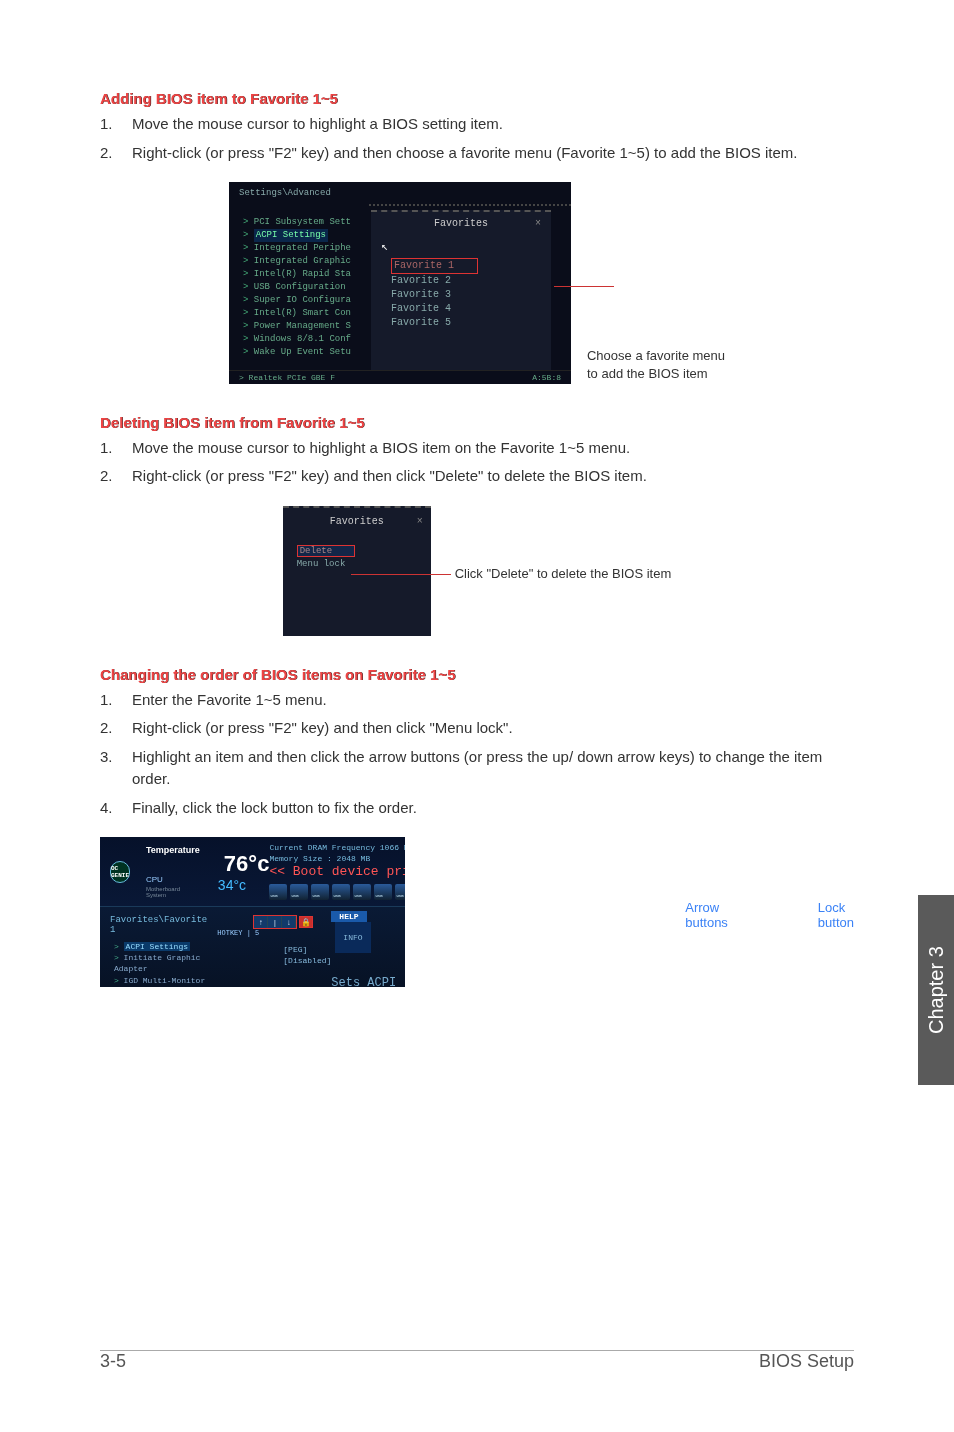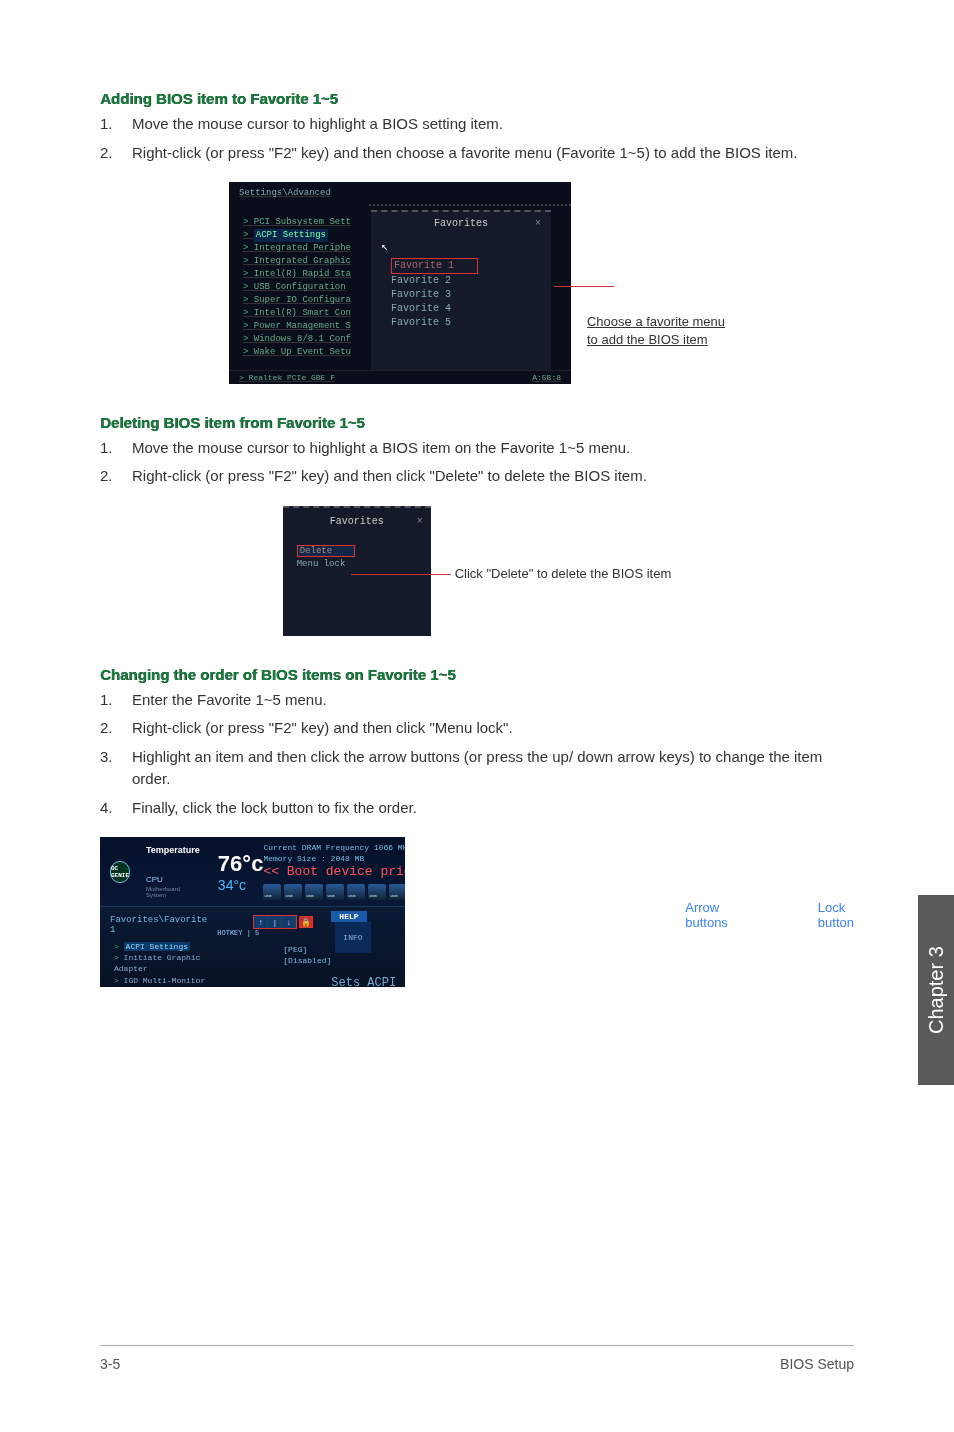--- a/index.html
+++ b/index.html
@@ -10,37 +10,37 @@
     width: 954px;
     height: 1432px;
     position: relative;
     background: #fff;
   }
   .content {
     padding: 90px 100px 0 100px;
   }
   .section-title {
     font-weight: bold;
-    color: #15803d;
+    color: #ef4444;
     margin-bottom: 6px;
     text-shadow: 0.5px 0 0 #222;
   }
   ol {
     list-style: none;
     margin-bottom: 18px;
   }
   ol li {
     display: flex;
     gap: 14px;
     margin-bottom: 6px;
     line-height: 1.5;
   }
   ol li .num { min-width: 18px; }
   .fig-wrap { display: flex; justify-content: center; margin: 10px 0 30px 0; }
-  .fig1 { position: relative; display: flex; align-items: center; text-decoration: underline; }
+  .fig1 { position: relative; display: flex; align-items: flex-end; }
 
   
   .bios-panel1 {
     width: 342px;
     background: #0a0d1a;
     font-family: "Courier New", monospace;
     font-size: 9px;
     color: #6a8;
     padding: 6px 0 0 0;
     position: relative;
@@ -96,21 +96,21 @@
   }
   .bios3-top {
     height: 70px; display:flex; align-items:center;
     border-bottom: 1px solid #1a3a5a;
   }
   .oc-pill { width:38px; height:22px; border:1px solid #6bd; border-radius:11px; color:#fff; font-size:6px; font-weight:bold; display:flex; align-items:center; justify-content:center; margin:0 10px; background:#032;}
   .temp-col { margin-left:6px; }
   .temp-label { color:#fff; font-size:9px; font-weight:bold; font-family:Arial; }
   .cpu-label { color:#9cf; font-size:8px; font-family:Arial; margin-top:20px;}
   .mb-label { color:#789; font-size:6px; font-family:Arial; margin-top:2px; line-height:1;}
-  .temp-val1 { font-size:22px; color:#fff; font-weight:bold; font-family:Arial; margin-left:18px;text-align:right;}
+  .temp-val1 { font-size:22px; color:#fff; font-weight:bold; font-family:Arial; margin-left:24px;text-align:right;}
   .temp-val2 { font-size:14px; color:#4bf; font-family:Arial; margin-left:18px;}
   .temp-block { display:flex; flex-direction:column; margin-left:0; }
   .info-right { margin-left:auto; margin-right:10px; font-size:8px; color:#7bd; line-height:1.3; }
   .boot-strip { display:flex; gap:3px; margin-top:3px; }
   .boot-ic { width:18px; height:16px; background:linear-gradient(180deg,#2a5a9a,#123); border-radius:2px; position:relative;}
   .boot-ic::after{content:"USB"; position:absolute; bottom:1px; left:1px; font-size:4px; color:#cef;}
   .bios3-bottom {
     height: 80px; display:flex; position:relative;
     background: linear-gradient(180deg,#0a1a35,#071225);
   }
@@ -146,21 +146,21 @@
     display:flex; align-items:center; justify-content:center;
     writing-mode: vertical-rl;
     transform: rotate(180deg);
     font-size: 20px;
   }
   
   .page-footer {
     position:absolute; bottom:60px; left:100px; right:100px;
     border-top:1px solid #aaa;
     display:flex; justify-content:space-between;
-    padding-top:10px; font-size:14px; color:#555;
+    font-size:18px; color:#555;
   }
 </style>
 </head>
 <body>
 
 <div class="content">
 
   <div class="section-title">Adding BIOS item to Favorite 1~5</div>
   <ol>
     <li>

